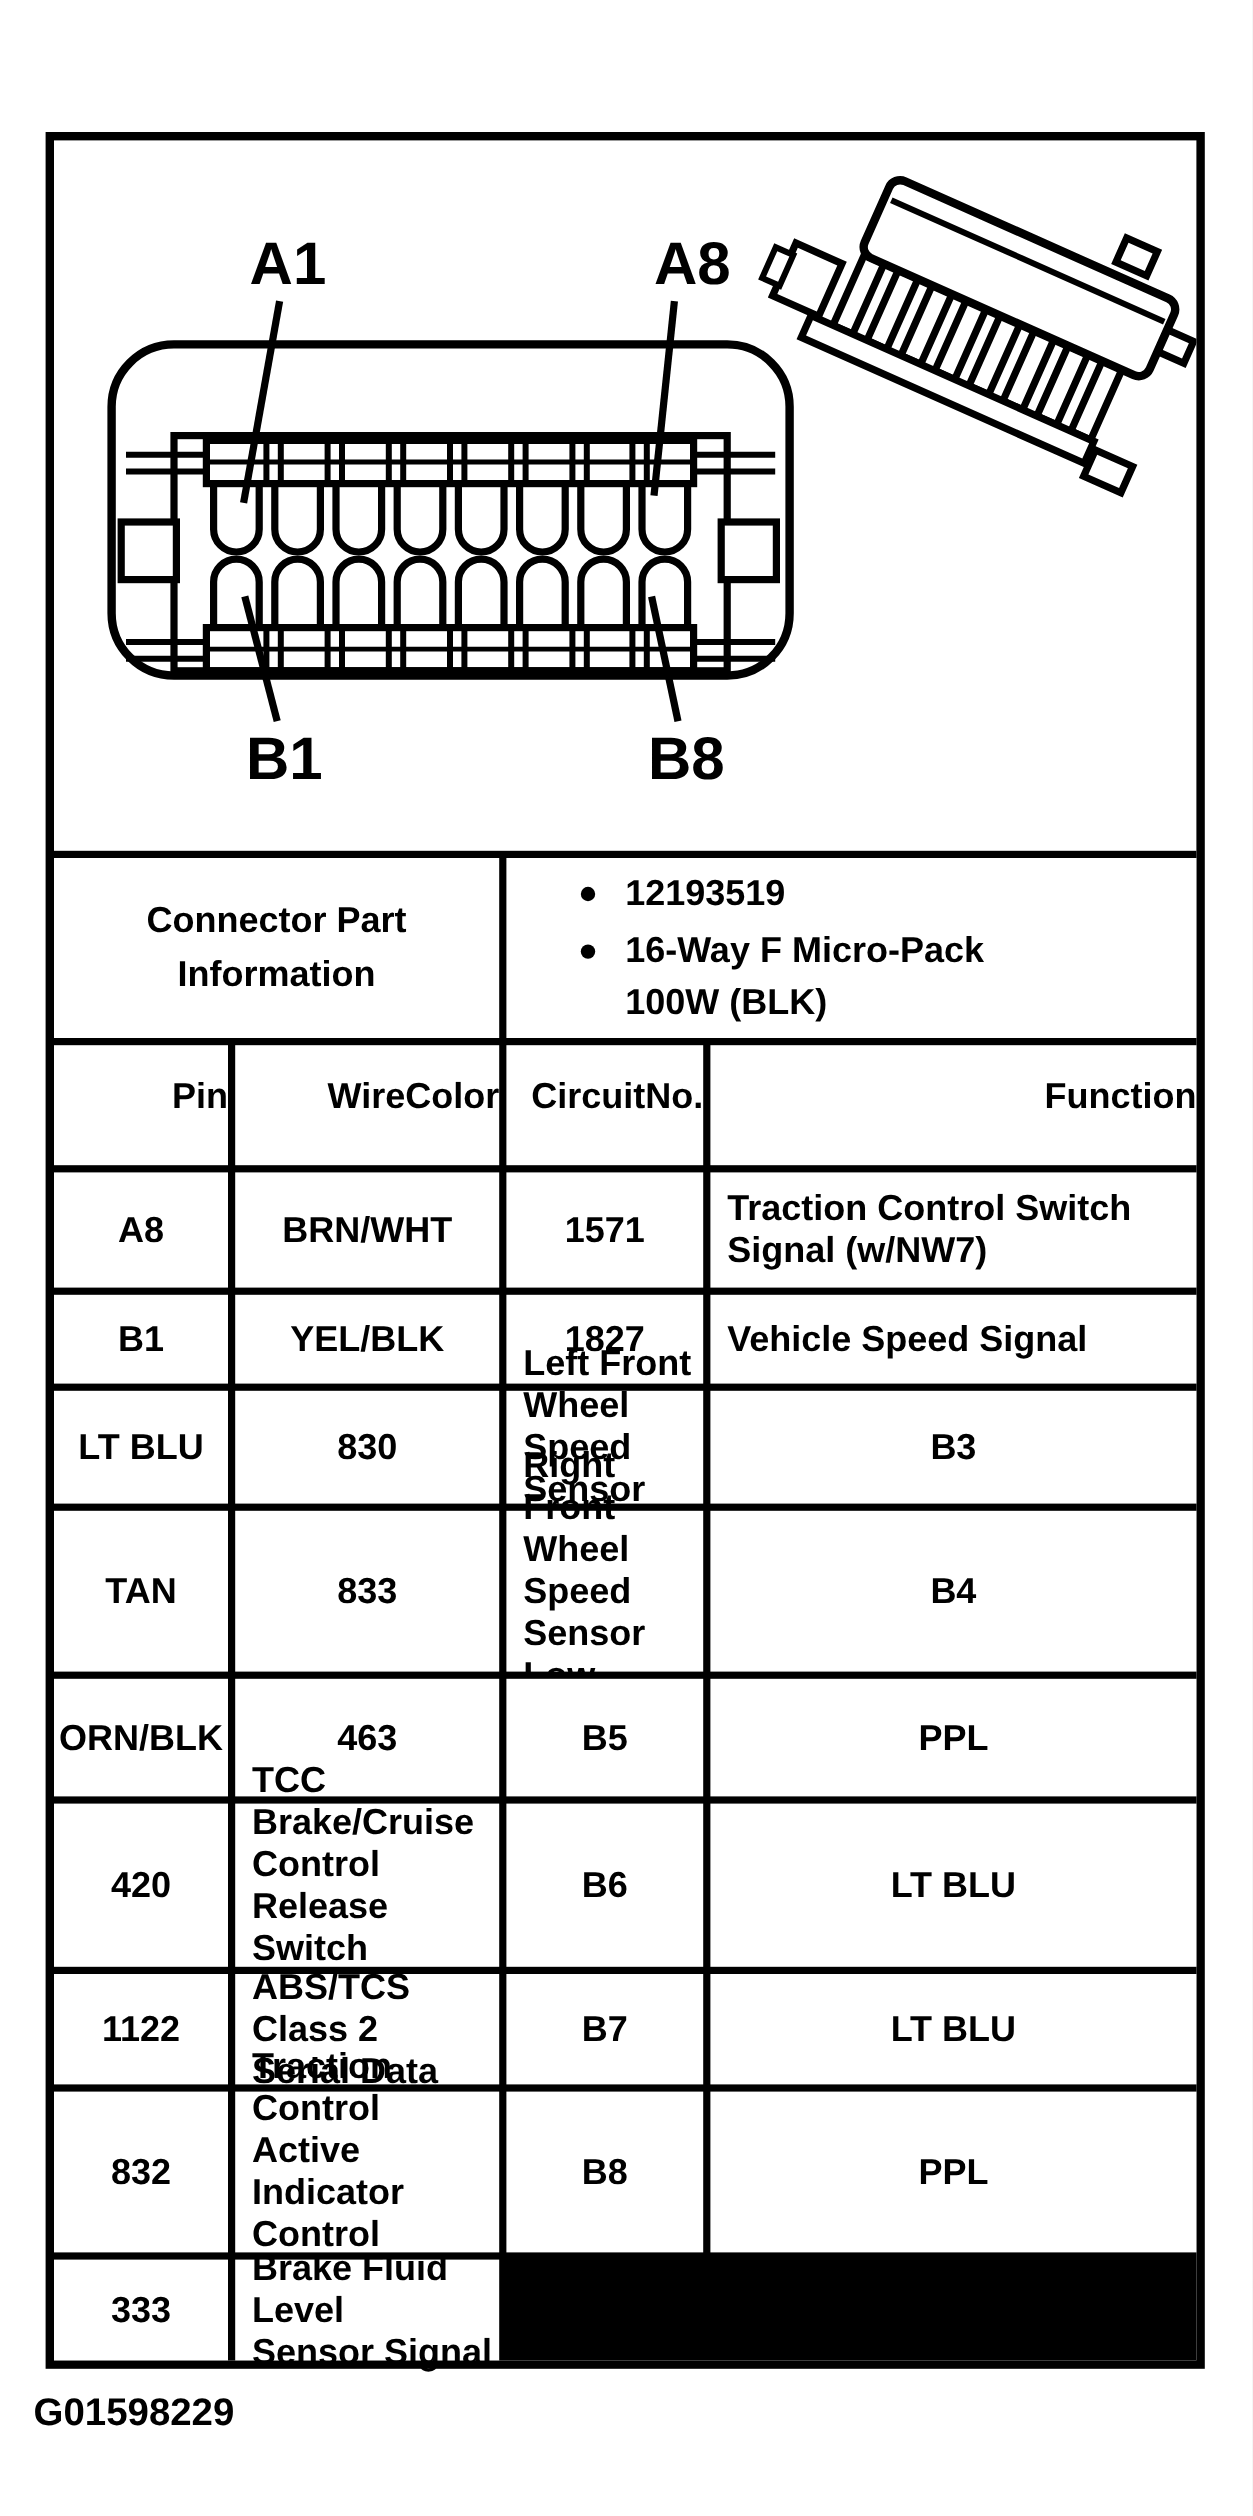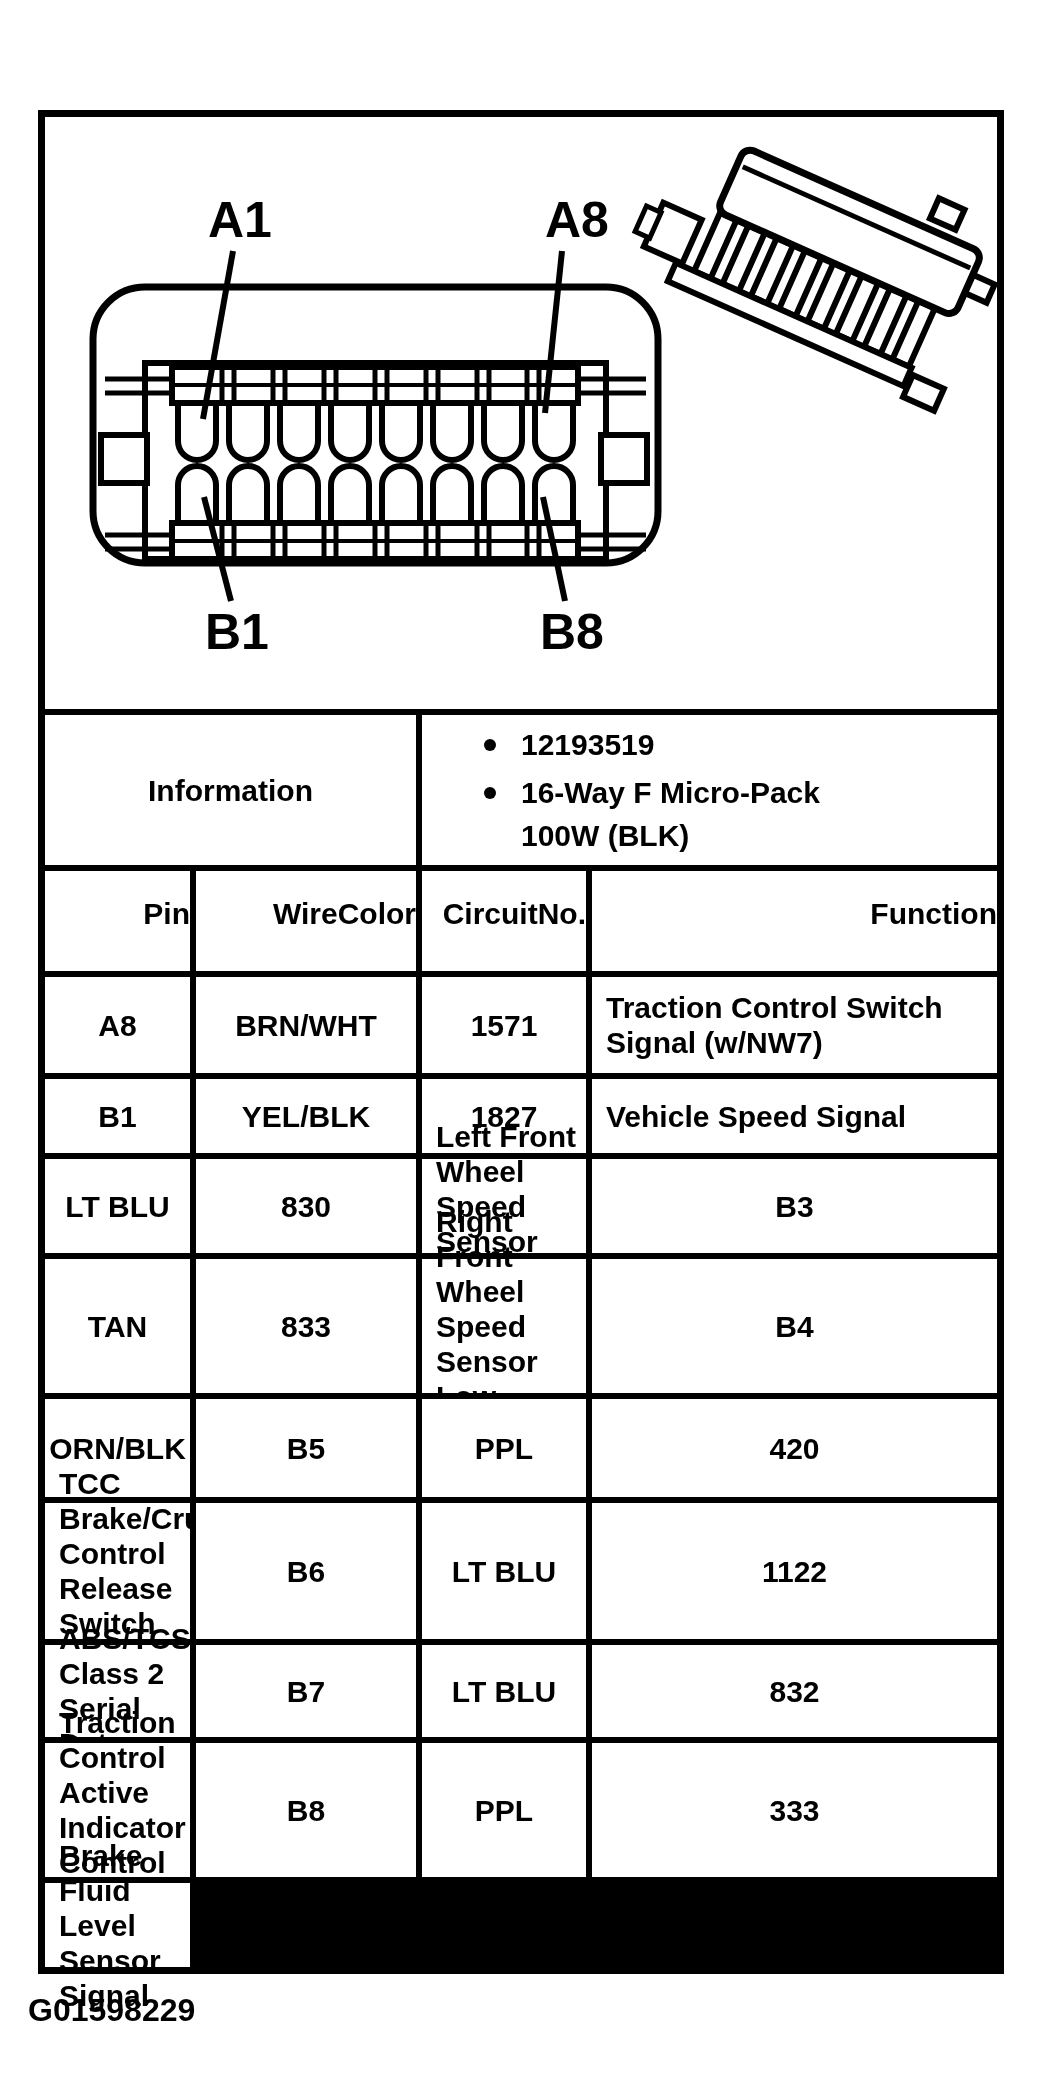--- a/index.html
+++ b/index.html
@@ -244,20 +244,21 @@
           <rect class="ink-f" stroke-width="5" x="-66" y="94" width="16" height="28"></rect>
           <rect class="ink-f" stroke-width="7" x="0" y="0" width="260" height="70" rx="10"></rect>
           <line class="ink" stroke-width="5" x1="6" y1="19" x2="255" y2="19"></line>
         </g>
       </svg>
     </div>
 
     <div class="grid">
 
       <div class="cell span2a partinfo-title">
+        <span>Connector Part</span>
         <span>Information</span>
       </div>
       <div class="cell span2b partinfo-items">
         <ul>
           <li>
             <span class="dot"></span>
             <span>12193519</span>
           </li>
           <li>
             <span class="dot"></span>
@@ -302,20 +303,21 @@
 
       <div class="cell">B3</div>
       <div class="cell">TAN</div>
       <div class="cell">833</div>
       <div class="cell fn">Right Front Wheel
 Speed Sensor Low
 Reference</div>
 
       <div class="cell">B4</div>
       <div class="cell">ORN/BLK</div>
+      <div class="cell">463</div>
 
       <div class="cell">B5</div>
       <div class="cell">PPL</div>
       <div class="cell">420</div>
       <div class="cell fn">TCC Brake/Cruise
 Control Release Switch
 Signal</div>
 
       <div class="cell">B6</div>
       <div class="cell">LT BLU</div>

